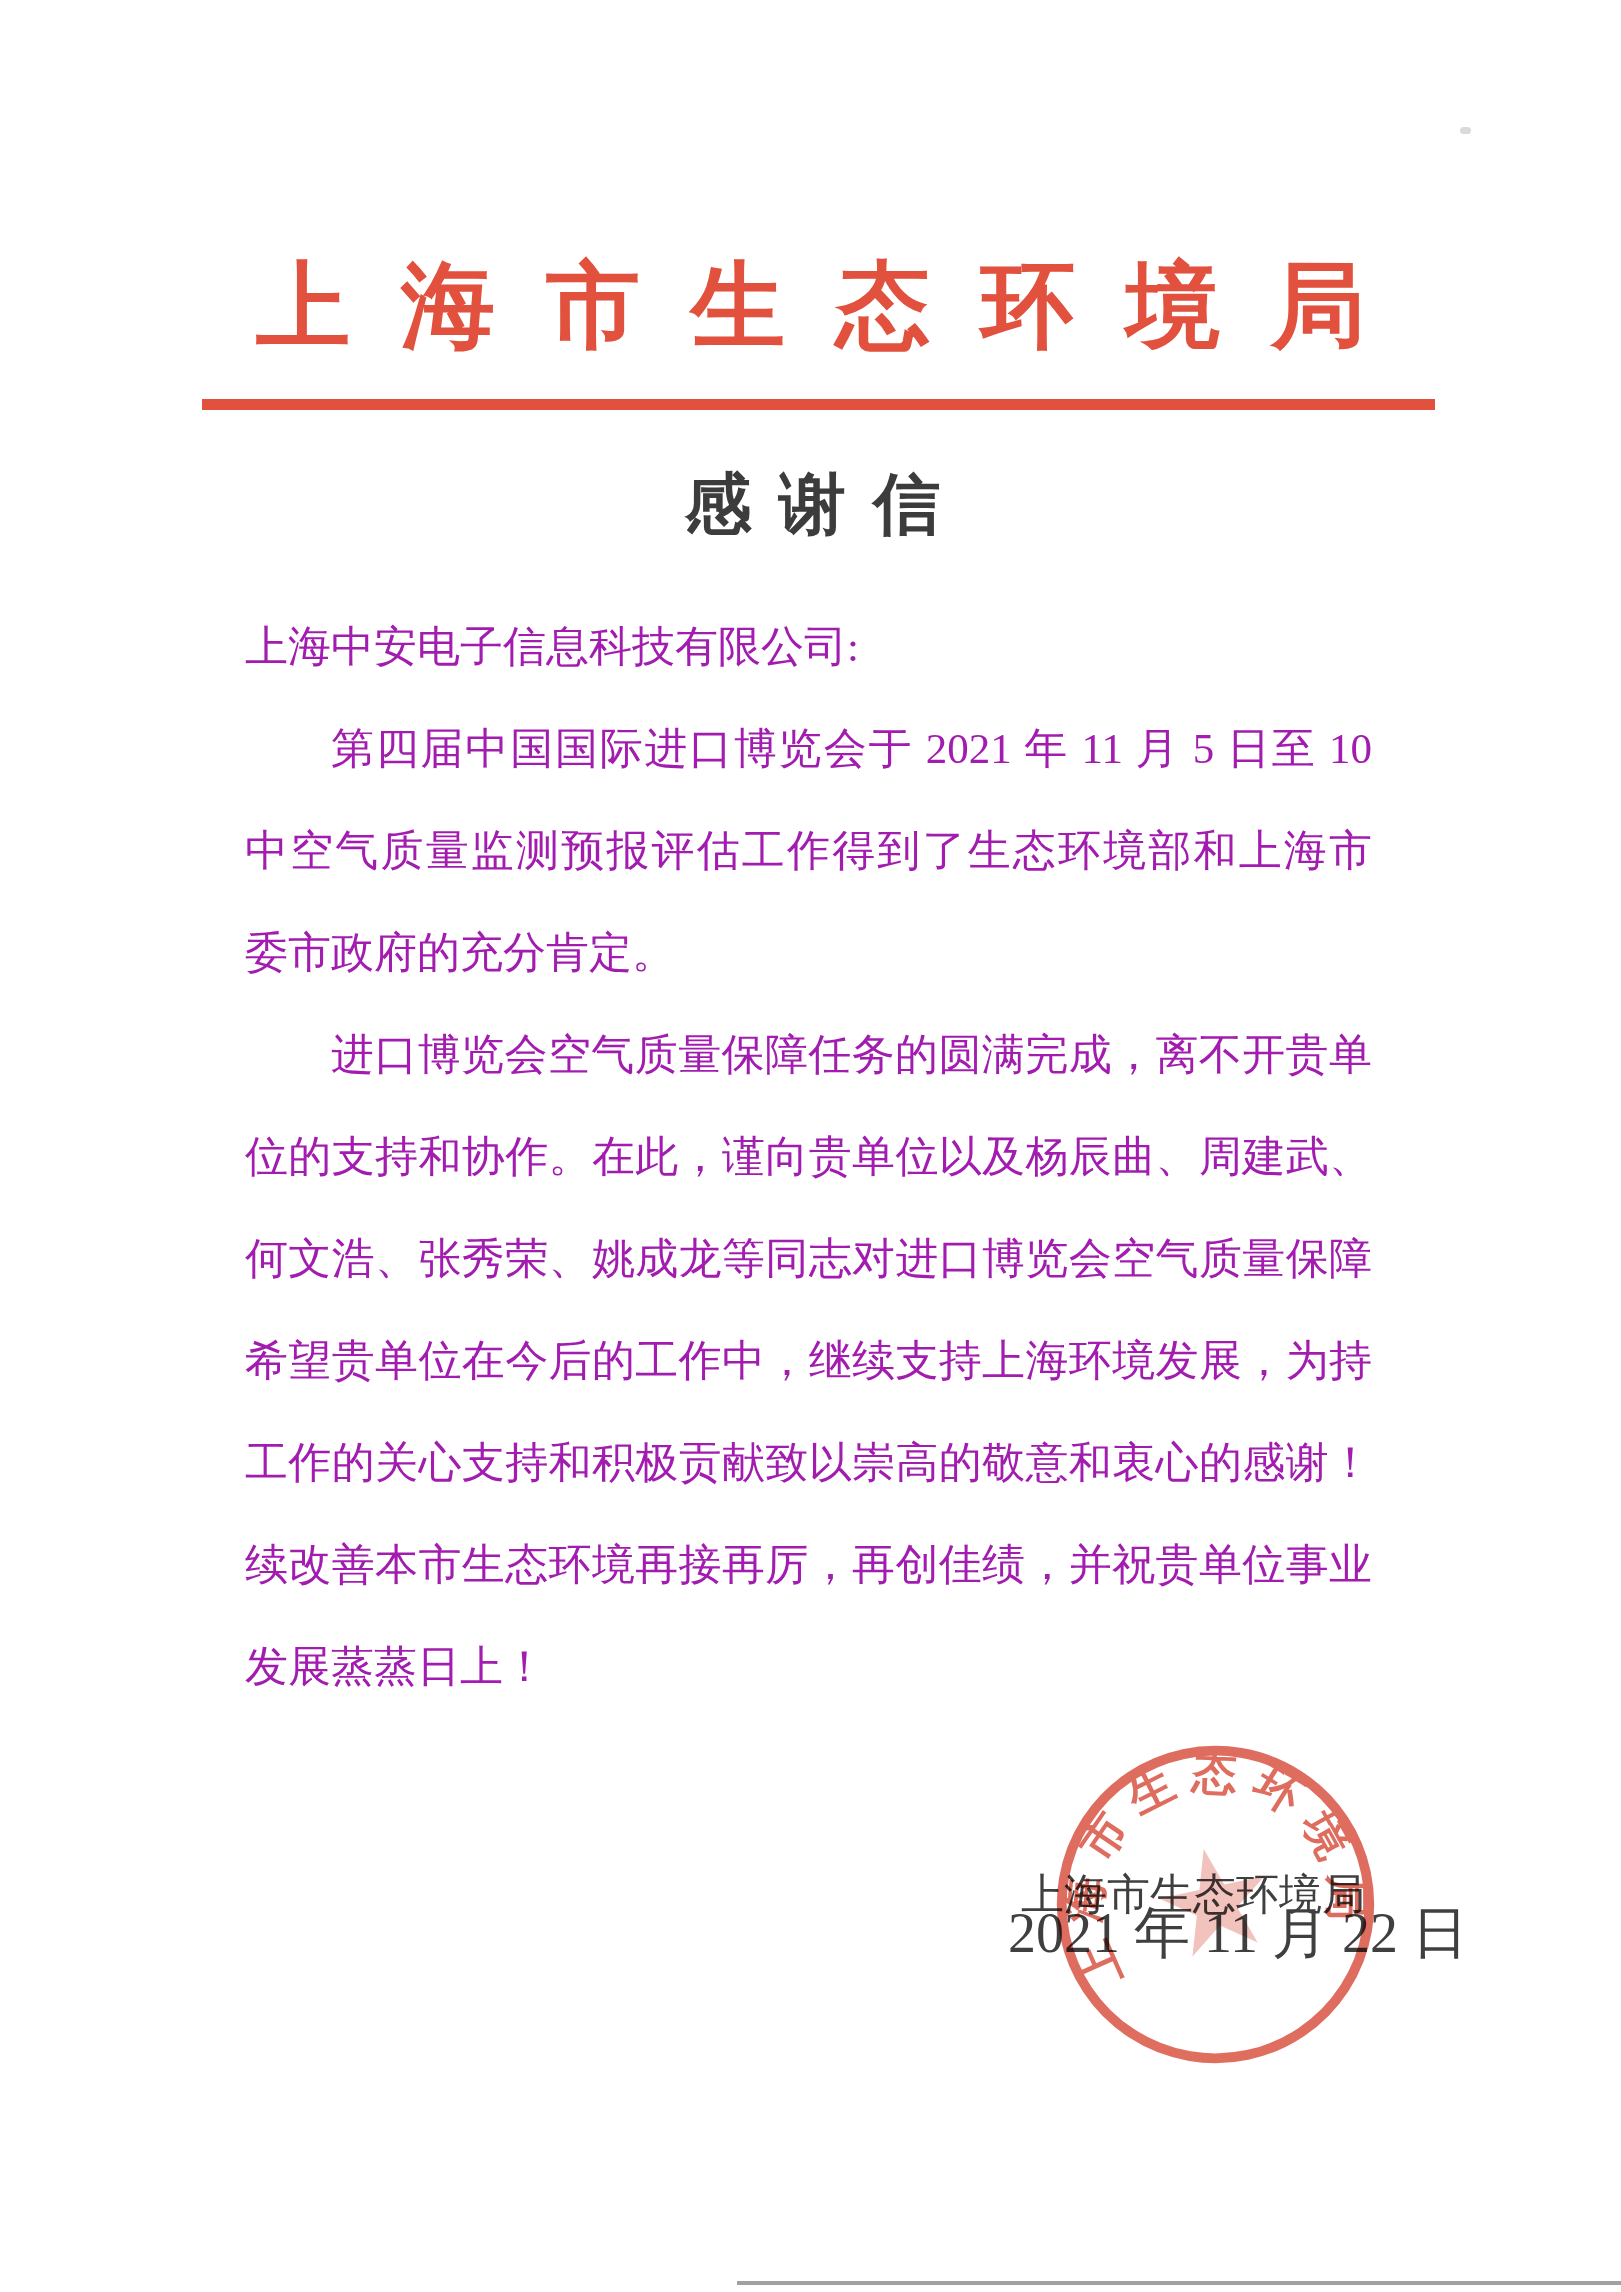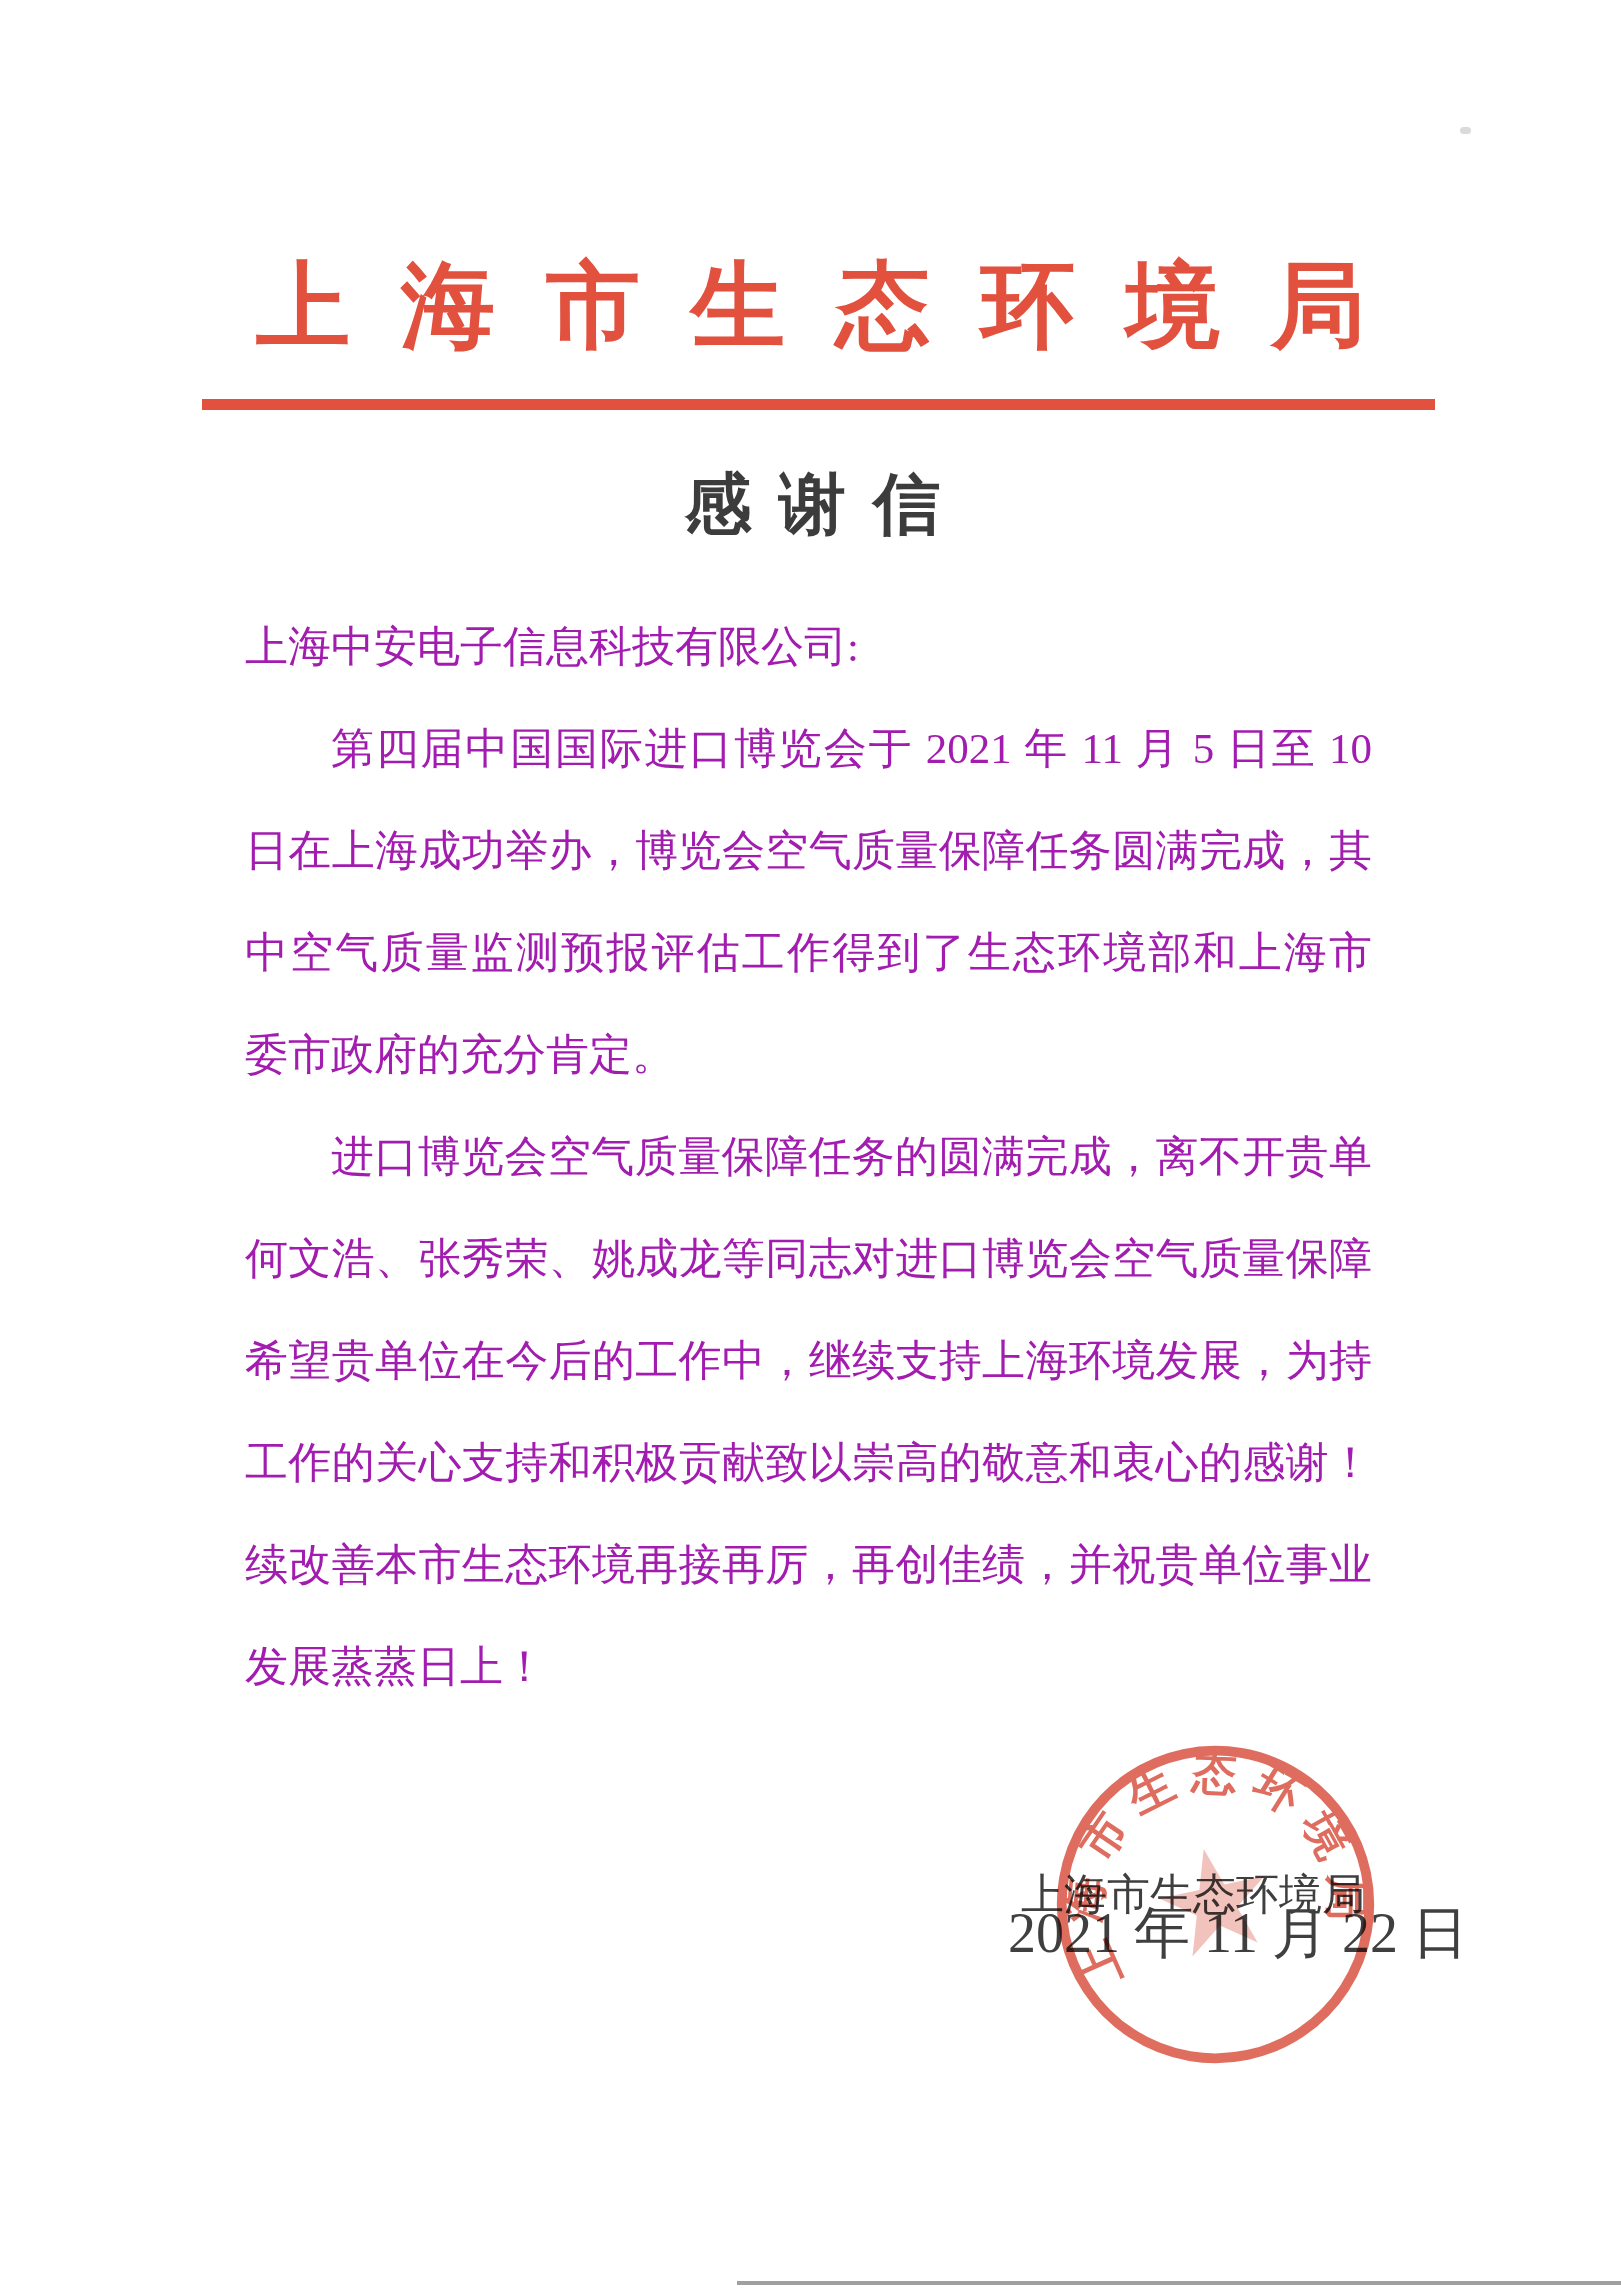--- a/index.html
+++ b/index.html
@@ -82,24 +82,24 @@
 <div class="page">
 
   <div class="letterhead-title">上海市生态环境局</div>
   <div class="letterhead-rule"></div>
 
   <div class="letter-title">感谢信</div>
 
   <div class="letter-body">
     <div class="line">上海中安电子信息科技有限公司:</div>
     <div class="line indent just">第四届中国国际进口博览会于 2021 年 11 月 5 日至 10</div>
-    <div class="line just">日在上海成功举办，博览会空气质量保障任务圆满完成，其</div>
     <div class="line just">中空气质量监测预报评估工作得到了生态环境部和上海市</div>
     <div class="line">委市政府的充分肯定。</div>
     <div class="line indent just">进口博览会空气质量保障任务的圆满完成，离不开贵单</div>
+    <div class="line just">位的支持和协作。在此，谨向贵单位以及杨辰曲、周建武、</div>
     <div class="line just">何文浩、张秀荣、姚成龙等同志对进口博览会空气质量保障</div>
     <div class="line just">希望贵单位在今后的工作中，继续支持上海环境发展，为持</div>
     <div class="line just">工作的关心支持和积极贡献致以崇高的敬意和衷心的感谢！</div>
     <div class="line just">续改善本市生态环境再接再厉，再创佳绩，并祝贵单位事业</div>
     <div class="line">发展蒸蒸日上！</div>
   </div>
 
   <div class="signature-org">上海市生态环境局</div>
   <div class="signature-date">2021 年 11 月 22 日</div>
 

